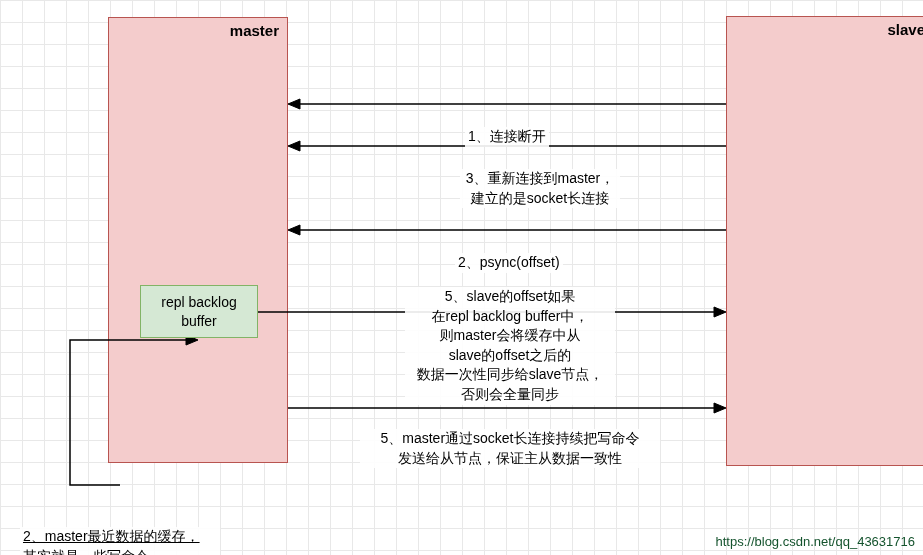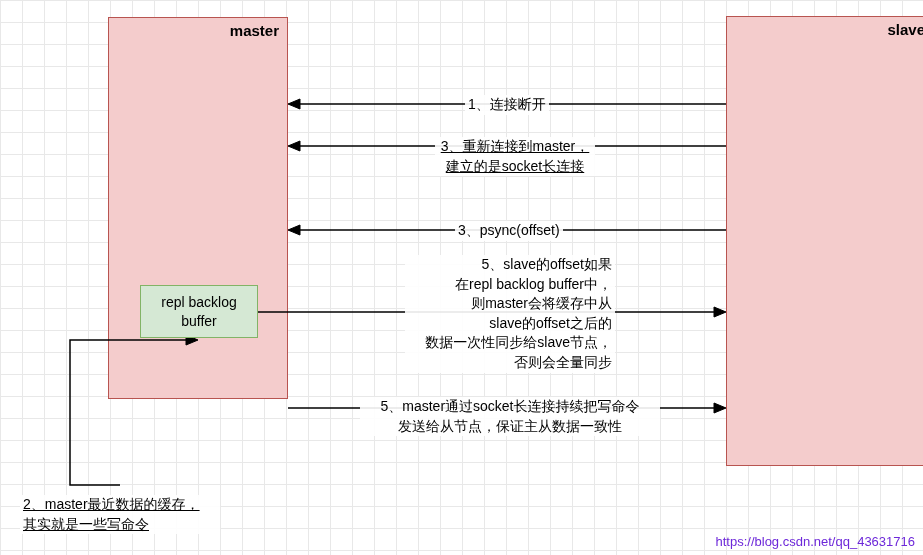--- a/index.html
+++ b/index.html
@@ -61,39 +61,40 @@
     stroke: #000;
   }
   .label {
     position: absolute;
     text-align: center;
     line-height: 1.4;
     background: rgba(255,255,255,0.9);
     padding: 0 3px;
     z-index: 3;
     white-space: nowrap;
+    margin-top: 32px;
   }
   .label.multi {
     white-space: normal;
   }
   .watermark {
     position: absolute;
     right: 8px;
     bottom: 6px;
-    color: #6d28d9;
+    color: #14532d;
     font-size: 13px;
     z-index: 1;
   }
 </style>
 </head>
 <body>
 
 <div class="grid"></div>
 
-<div class="box" style="left:108px; top:17px; width:180px; height:382px;">
+<div class="box" style="left:108px; top:17px; width:180px; height:446px;">
   <div class="box-label">master</div>
 </div>
 
 <div class="inner-box" style="left:140px; top:285px; width:118px; height:53px;">
   <span style="white-space:pre-line;">repl backlog
 buffer</span>
 </div>
 
 <div class="box" style="left:726px; top:16px; width:208px; height:450px;">
   <div class="box-label">slave</div>
@@ -102,34 +103,34 @@
 <svg class="arrow" style="left:288px; top:96px; width:438px; height:16px;">
   <line x1="438" y1="8" x2="8" y2="8"></line>
   <polygon points="0,8 12,3 12,13"></polygon>
 </svg>
 <div class="label" style="left:465px; top:95px;">1、连接断开</div>
 
 <svg class="arrow" style="left:288px; top:138px; width:438px; height:16px;">
   <line x1="438" y1="8" x2="8" y2="8"></line>
   <polygon points="0,8 12,3 12,13"></polygon>
 </svg>
-<div class="label multi" style="left:435px; top:137px; width:160px; white-space:pre-line;text-decoration:underline;">3、重新连接到master，
+<div class="label multi" style="left:460px; top:137px; width:160px; white-space:pre-line;">3、重新连接到master，
 建立的是socket长连接</div>
 
 <svg class="arrow" style="left:288px; top:222px; width:438px; height:16px;">
   <line x1="438" y1="8" x2="8" y2="8"></line>
   <polygon points="0,8 12,3 12,13"></polygon>
 </svg>
-<div class="label" style="left:455px; top:221px;">3、psync(offset)</div>
+<div class="label" style="left:455px; top:221px;">2、psync(offset)</div>
 
 <svg class="arrow" style="left:258px; top:304px; width:468px; height:16px;">
   <line x1="0" y1="8" x2="460" y2="8"></line>
   <polygon points="468,8 456,3 456,13"></polygon>
 </svg>
-<div class="label multi" style="left:405px; top:255px; width:210px; white-space:pre-line;text-align:right;">5、slave的offset如果
+<div class="label multi" style="left:405px; top:255px; width:210px; white-space:pre-line;">5、slave的offset如果
 在repl backlog buffer中，
 则master会将缓存中从
 slave的offset之后的
 数据一次性同步给slave节点，
 否则会全量同步</div>
 
 <svg class="arrow" style="left:288px; top:400px; width:438px; height:16px;">
   <line x1="0" y1="8" x2="430" y2="8"></line>
   <polygon points="438,8 426,3 426,13"></polygon>
 </svg>

